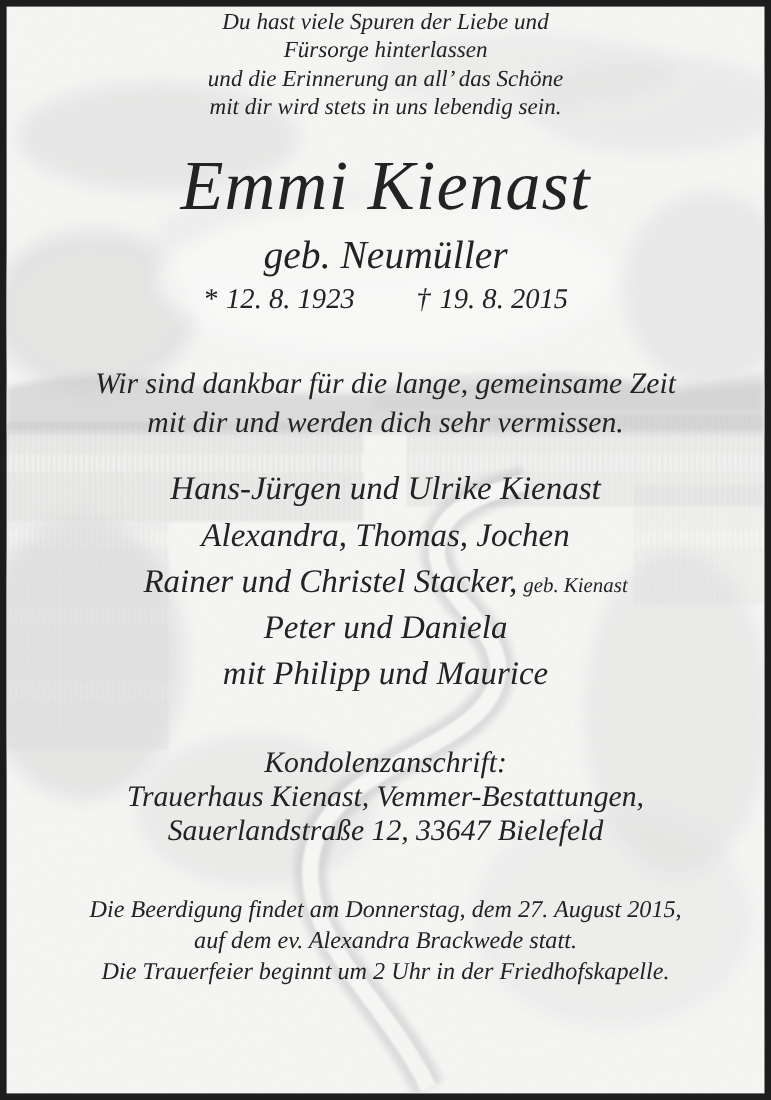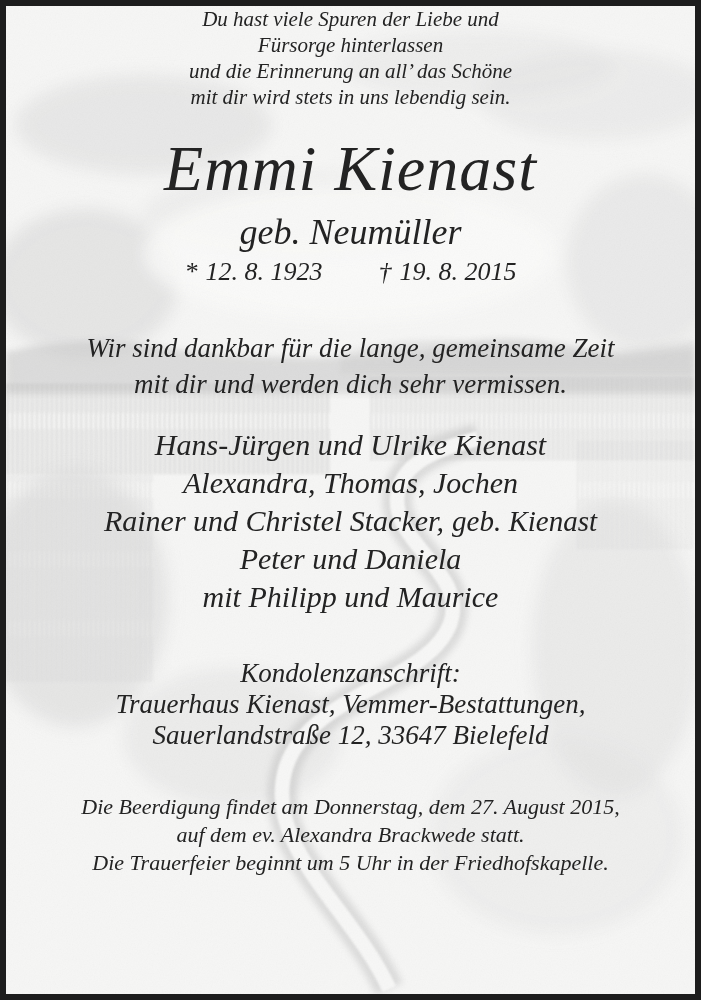--- a/index.html
+++ b/index.html
@@ -15,21 +15,21 @@
     text-align:center;font-style:italic;color:#232323;
   }
   .epigraph{font-size:21px;line-height:26px;}
   .deceased-name{margin-top:24px;font-size:64px;line-height:70px;font-weight:400;letter-spacing:1px;}
   .maiden-name{margin-top:12px;font-size:36px;line-height:32px;}
   .dates-line{margin-top:8px;font-size:26px;line-height:32px;
     display:flex;justify-content:center;gap:56px;align-items:center;}
   .dates-line .sym{margin-right:8px;}
   .tribute{margin-top:42px;font-size:27px;line-height:36px;}
   .mourners{margin-top:24px;font-size:30px;line-height:38px;}
-  .mourner-suffix{font-size:29px;}
+  .mourner-suffix{font-size:19px;}
   .mourner-suffix:not(:empty){margin-left:0.28em;}
   .condolence{margin-top:42px;font-size:27px;line-height:31px;}
   .funeral{margin-top:42px;font-size:22px;line-height:28px;}
   .line{white-space:nowrap;}
 </style>
 </head>
 <body>
 
 <div class="page">
 
@@ -122,17 +122,17 @@
 
     <div class="condolence">
       <div class="line">Kondolenzanschrift:</div>
       <div class="line">Trauerhaus Kienast, Vemmer-Bestattungen,</div>
       <div class="line">Sauerlandstraße 12, 33647 Bielefeld</div>
     </div>
 
     <div class="funeral">
       <div class="line">Die Beerdigung findet am Donnerstag, dem 27. August 2015,</div>
       <div class="line">auf dem ev. Alexandra Brackwede statt.</div>
-      <div class="line">Die Trauerfeier beginnt um 5 Uhr in der Friedhofskapelle.</div>
+      <div class="line">Die Trauerfeier beginnt um 2 Uhr in der Friedhofskapelle.</div>
     </div>
 
   </div>
 </div>
 
 </body></html>

